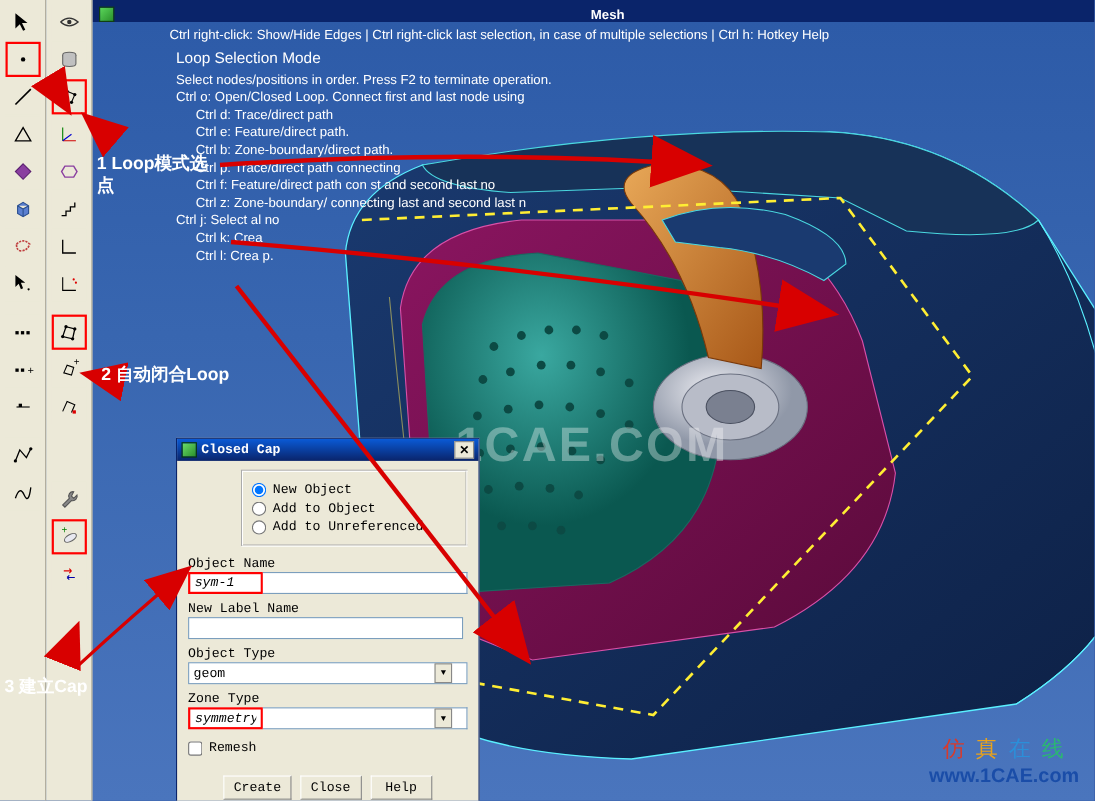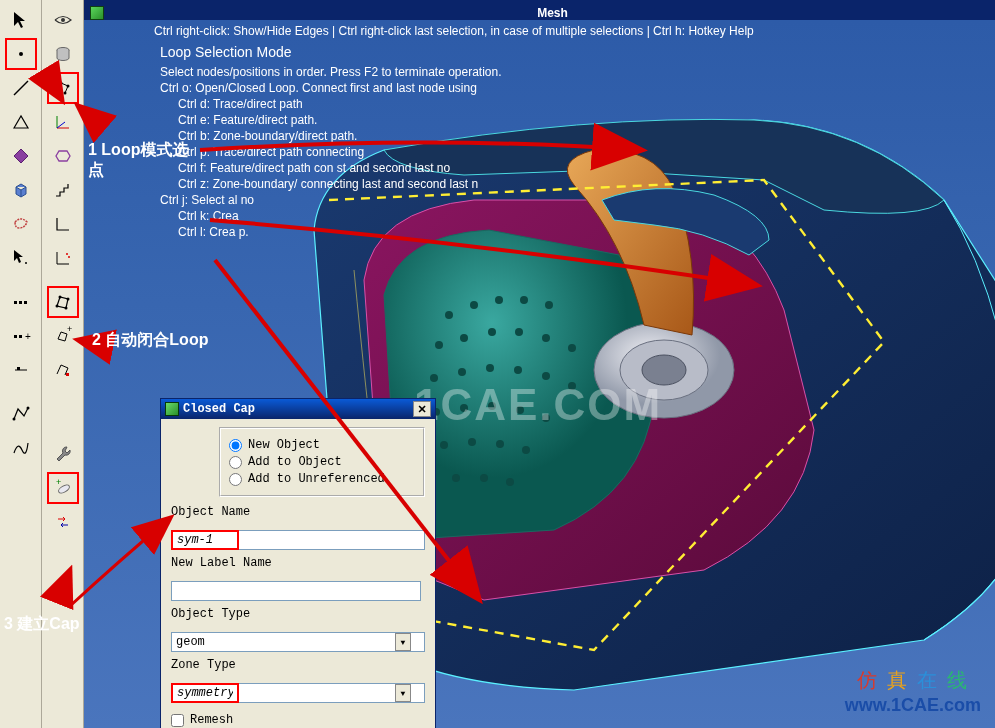--- a/index.html
+++ b/index.html
@@ -33,21 +33,21 @@
 
 .dialog { position: absolute; left: 160px; top: 398px; width: 276px; background: #ece9d8; border: 1px solid #0a246a; z-index: 20; font-family: "Courier New", monospace; }
 .dlg-title { height: 20px; background: linear-gradient(180deg,#0a5ad6,#0a246a); color: #fff; display: flex; align-items: center; padding: 0 4px; font-weight: bold; font-size: 12px; }
 .dlg-title .dlg-icon { width: 14px; height: 14px; background: linear-gradient(135deg,#6bdc6b,#2a8f2a); margin-right: 4px; border: 1px solid #083808; }
 .dlg-title .spacer { flex: 1; }
 .dlg-close { width: 18px; height: 16px; background: #ece9d8; color: #000; border: 1px solid #888; display: flex; align-items: center; justify-content: center; font-size: 11px; font-family: Arial; font-weight: bold; }
 .dlg-body { padding: 8px 10px 12px 10px; font-size: 12px; }
 .radio-grp { border: 2px groove #fff; padding: 6px 8px; margin-bottom: 8px; margin-left: 48px; }
 .radio-row { display: flex; align-items: center; gap: 6px; margin: 3px 0; }
 .radio-row input { margin: 0; }
-.fld-lbl { margin-top: 6px; margin-bottom: 11px; }
+.fld-lbl { margin-top: 6px; margin-bottom: 1px; }
 .fld-input { width: 250px; height: 20px; border: 1px solid #7b9ebd; background: #fff; padding: 2px 4px; font-family: "Courier New", monospace; font-size: 12px; display: block; }
 .fld-input.red-hl { border: 2px solid #ff0000; width: 68px; display: inline-block; font-style: italic; }
 .fld-wrap { display: flex; align-items: center; }
 .sel-arrow { position: absolute; right: 14px; width: 16px; height: 18px; background: #ece9d8; border: 1px solid #888; display: flex; align-items: center; justify-content: center; font-size: 8px; }
 .sel-row { position: relative; display: flex; align-items: center; }
 .chk-row { display: flex; align-items: center; gap: 6px; margin-top: 10px; }
 .btn-row { display: flex; justify-content: center; gap: 8px; margin-top: 18px; }
 .win-btn { min-width: 56px; height: 22px; background: #ece9d8; border: 1px solid #888; border-top-color: #fff; border-left-color: #fff; font-family: "Courier New", monospace; font-size: 12px; padding: 0 8px; }
 
 .arrows { position: absolute; left: 0; top: 0; width: 995px; height: 728px; pointer-events: none; z-index: 25; }

